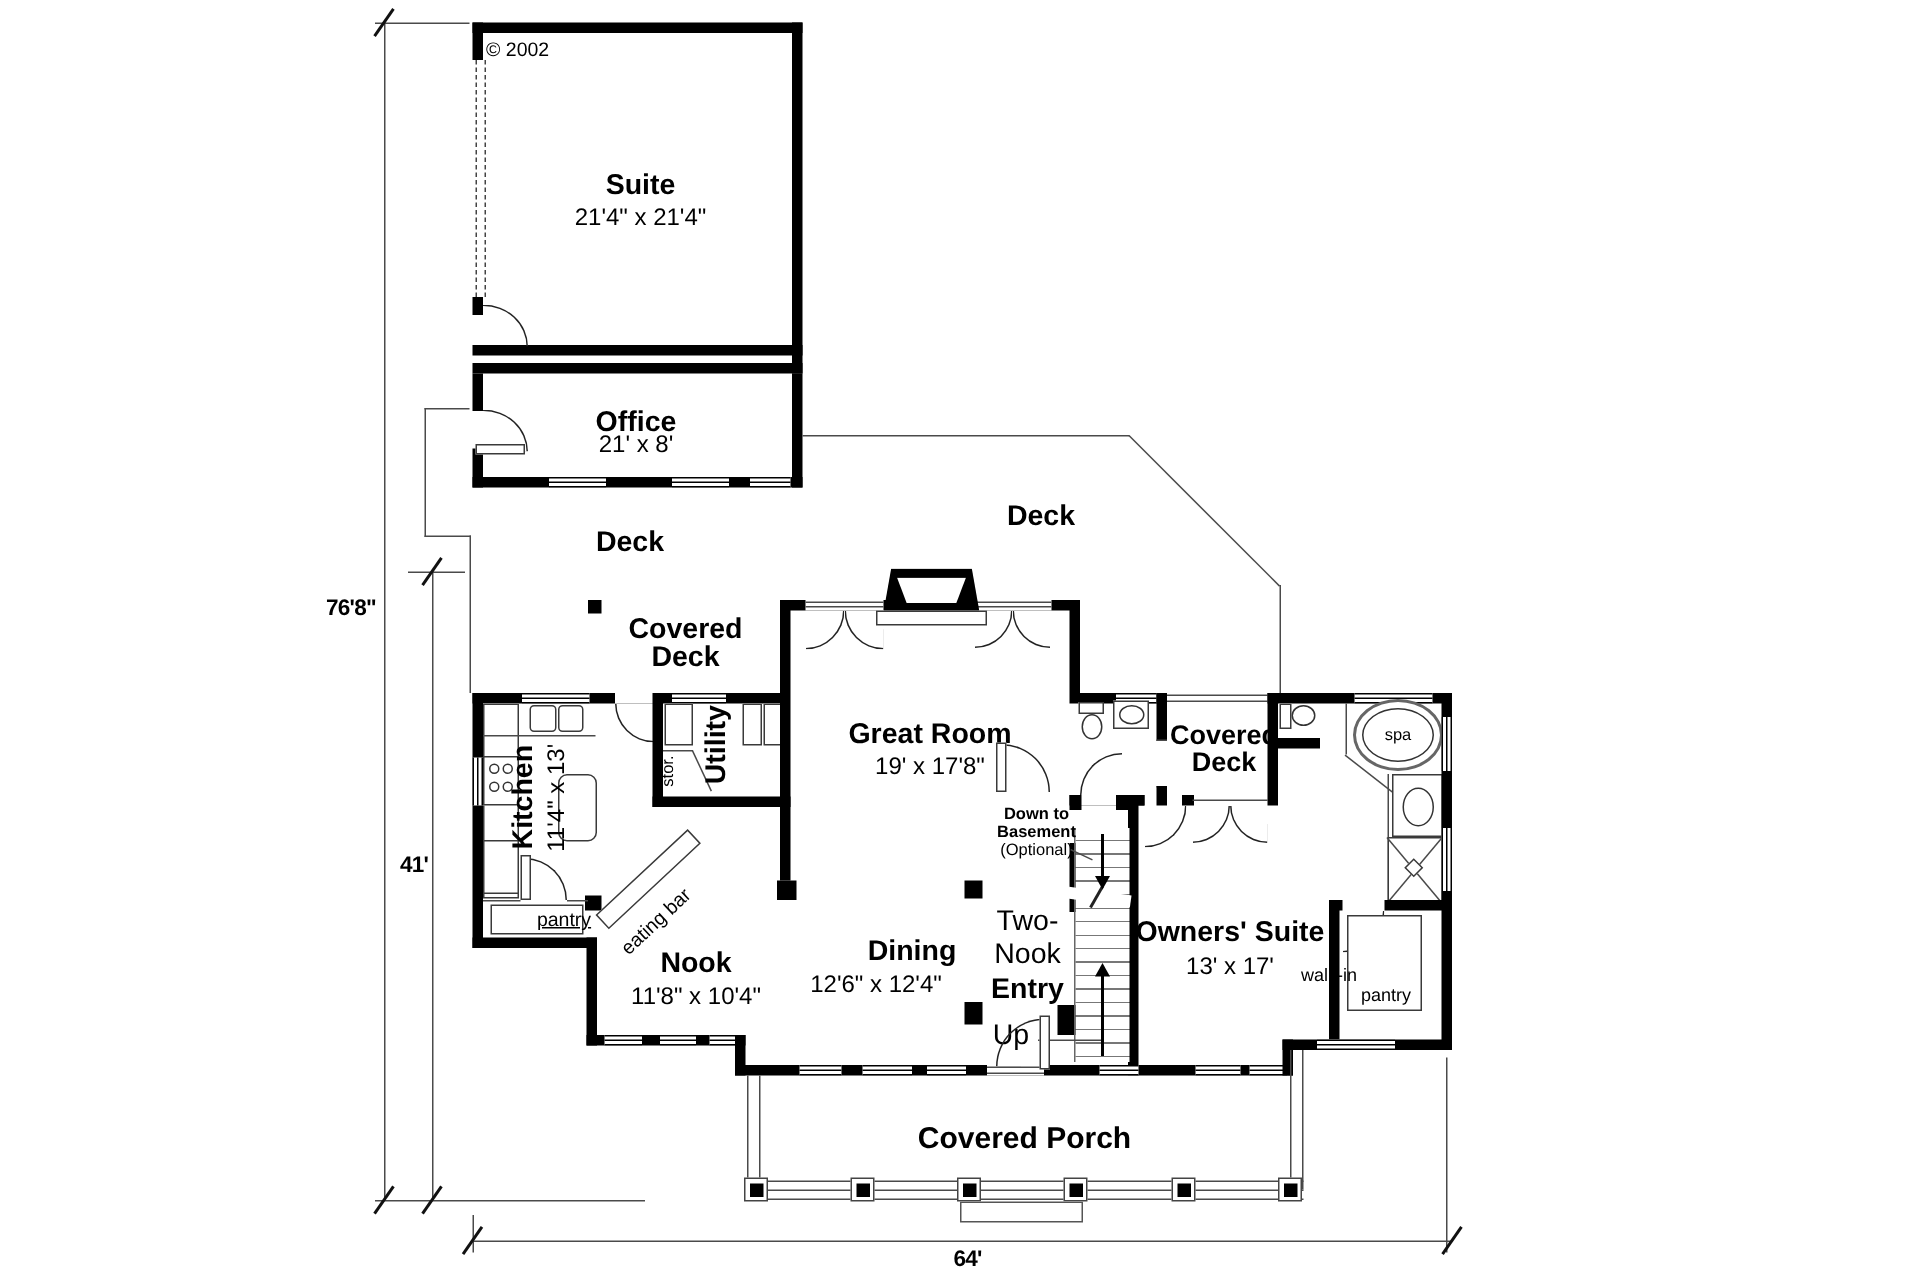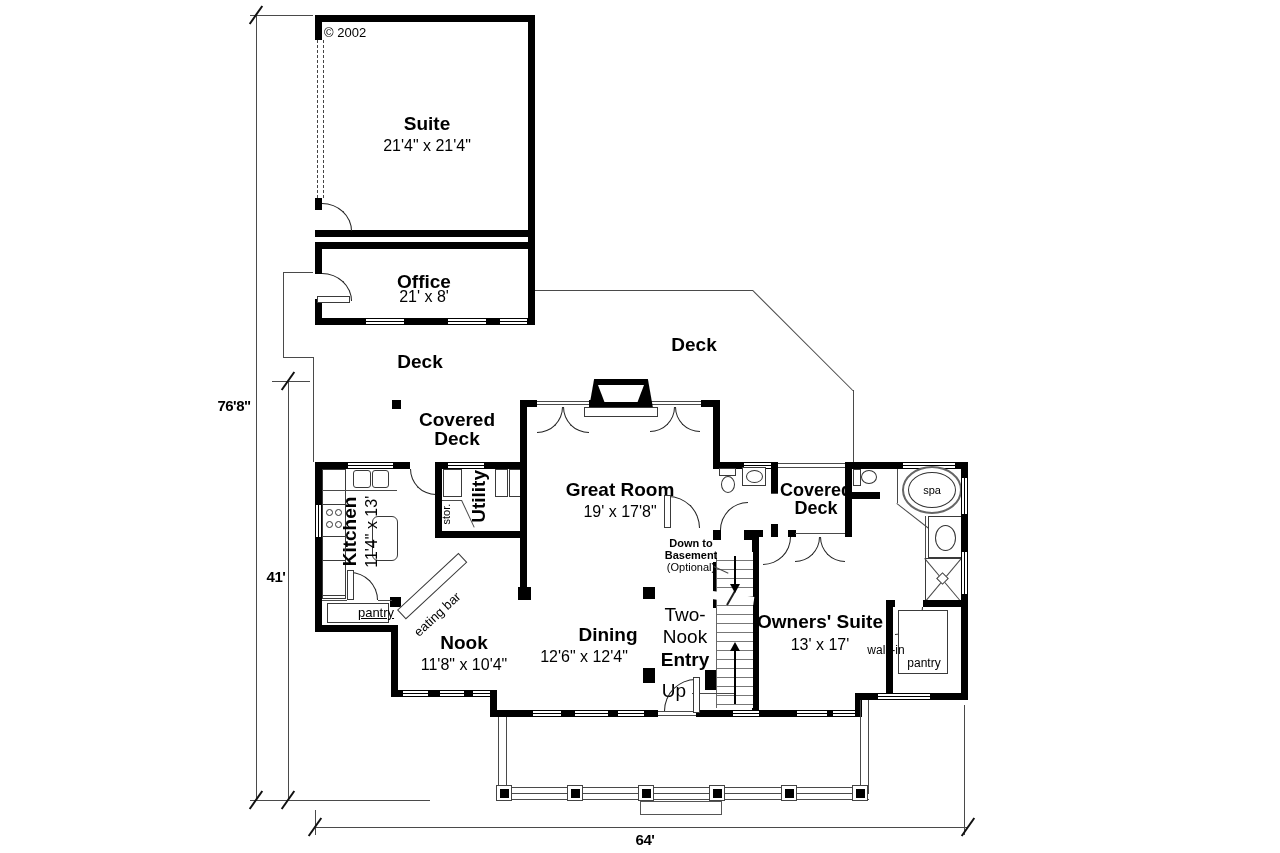--- a/index.html
+++ b/index.html
@@ -282,14 +282,15 @@
   <div class="post" style="left:571px;top:789px;width:9px;height:9px;"></div>
   <div class="pbox" style="left:638px;top:785px;width:16px;height:16px;"></div>
   <div class="post" style="left:642px;top:789px;width:9px;height:9px;"></div>
   <div class="pbox" style="left:709px;top:785px;width:16px;height:16px;"></div>
   <div class="post" style="left:713px;top:789px;width:9px;height:9px;"></div>
   <div class="pbox" style="left:781px;top:785px;width:16px;height:16px;"></div>
   <div class="post" style="left:785px;top:789px;width:9px;height:9px;"></div>
   <div class="pbox" style="left:852px;top:785px;width:16px;height:16px;"></div>
   <div class="post" style="left:856px;top:789px;width:9px;height:9px;"></div>
   <div class="thinbox" style="left:640px;top:801px;width:82px;height:14px;border-color:#555;"></div>
+  <div class="lbl f20 b" style="left:563px;top:748px;width:240px;">Covered Porch</div>
 
 </div>
 
 </body></html>

